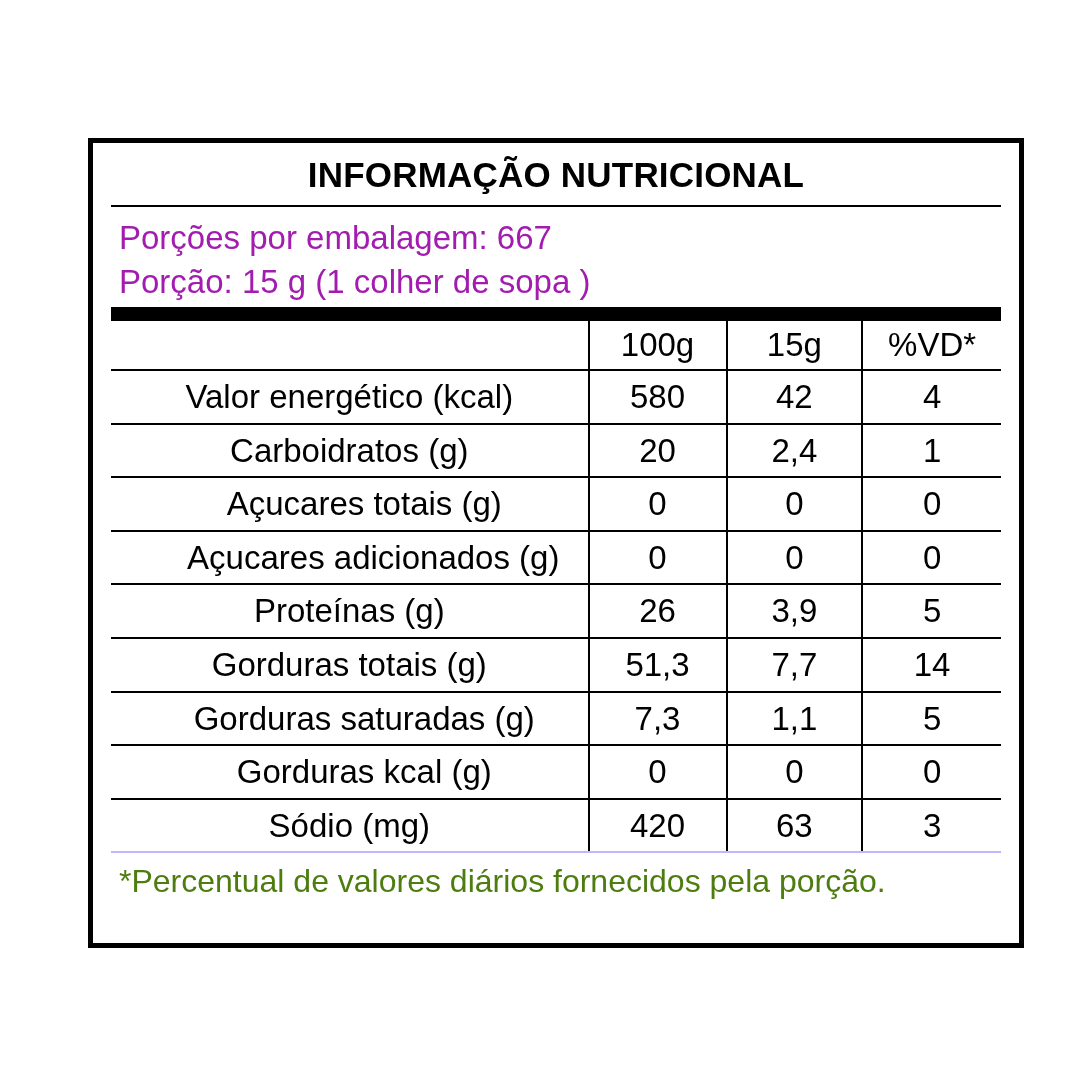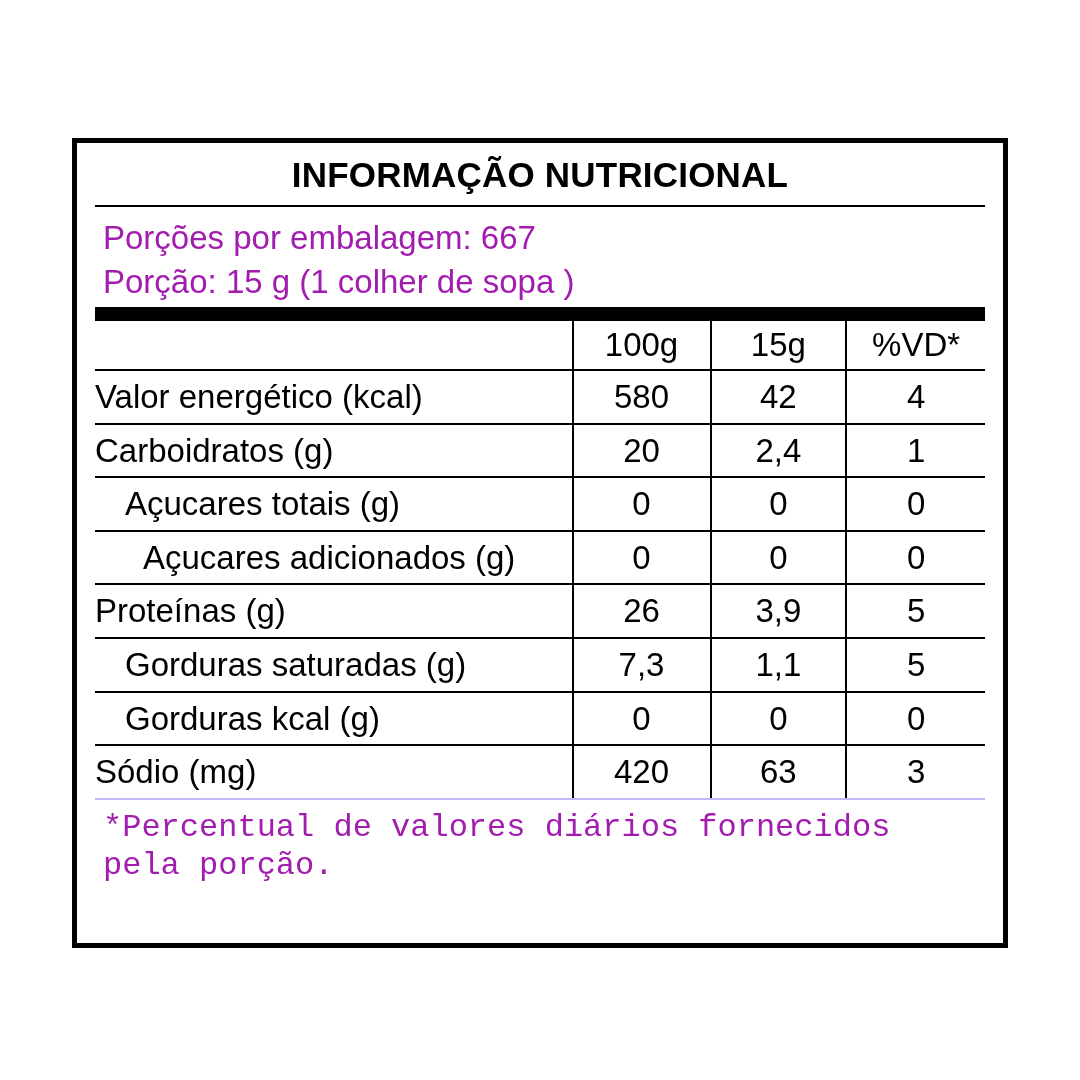--- a/index.html
+++ b/index.html
@@ -6,21 +6,21 @@
     margin: 0;
     padding: 0;
     background: #ffffff;
     width: 1080px;
     height: 1080px;
     font-family: "Liberation Sans", sans-serif;
   }
 
   #label-wrap {
     position: absolute;
-    left: 72px;
+    left: 88px;
     top: 138px;
     width: 936px;
     height: 810px;
     box-sizing: border-box;
     border: 5px solid #000000;
     background: #ffffff;
   }
 
   .label-inner {
     position: absolute;
@@ -70,21 +70,21 @@
   }
 
   table.nutri td {
     border-bottom: 2px solid #000000;
     padding: 6px 0 6px 0;
     line-height: 1.2;
     vertical-align: middle;
   }
 
   td.name {
-    text-align: left;
+    text-align: center;
     padding-left: 8px;
     width: 465px;
   }
   td.name.indent1 { padding-left: 30px; margin-top: 8px; }
   td.name.indent2 { padding-left: 48px; }
 
   td.num {
     text-align: center;
     border-left: 2px solid #000000;
     width: 145px;
@@ -94,24 +94,23 @@
     border-bottom: 2px solid #000000;
     padding-top: 4px;
     padding-bottom: 4px;
   }
   tr.headrow td.name { border-bottom: 2px solid #000000; }
 
   tr.lastrow td { border-bottom: 2px solid #c4b5fd; }
 
   .footnote {
     font-size: 32px;
-    color: #a21caf;
+    color: #4d7c0f;
     padding: 9px 0 0 8px;
     line-height: 1.2;
-    font-family: Liberation Mono, monospace;
   }
 </style>
 </head>
 <body>
 
 <div id="label-wrap">
   <div class="label-inner">
 
     <div class="title">INFORMAÇÃO NUTRICIONAL</div>
     <div class="rule-thin"></div>
@@ -160,20 +159,26 @@
           <td class="num">0</td>
         </tr>
 
         <tr>
           <td class="name">Proteínas (g)</td>
           <td class="num">26</td>
           <td class="num">3,9</td>
           <td class="num">5</td>
         </tr>
 
+        <tr>
+          <td class="name">Gorduras totais (g)</td>
+          <td class="num">51,3</td>
+          <td class="num">7,7</td>
+          <td class="num">14</td>
+        </tr>
 
         <tr>
           <td class="name indent1">Gorduras saturadas (g)</td>
           <td class="num">7,3</td>
           <td class="num">1,1</td>
           <td class="num">5</td>
         </tr>
 
         <tr>
           <td class="name indent1">Gorduras kcal (g)</td>

